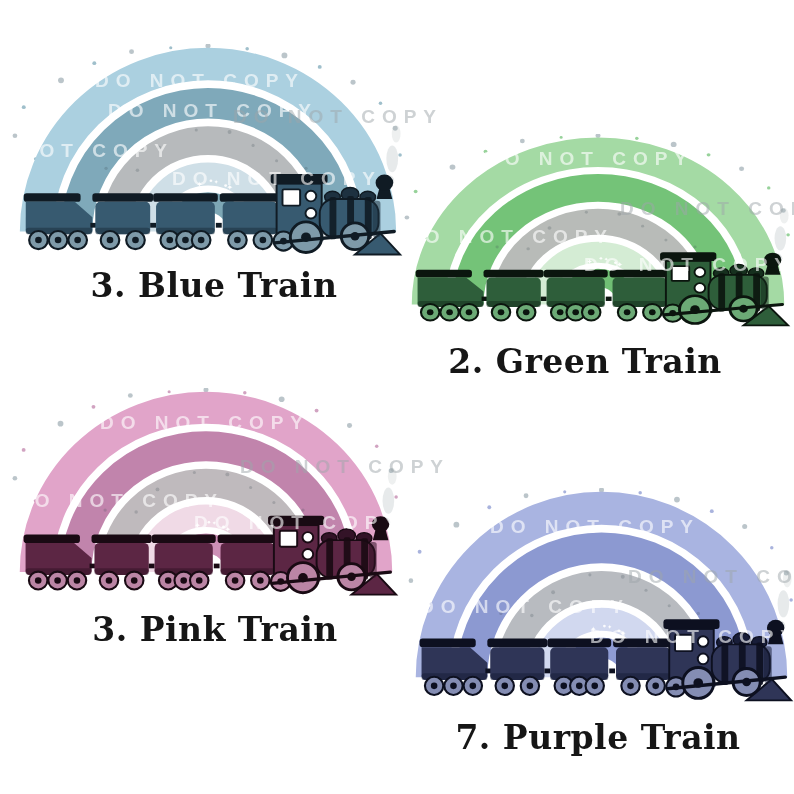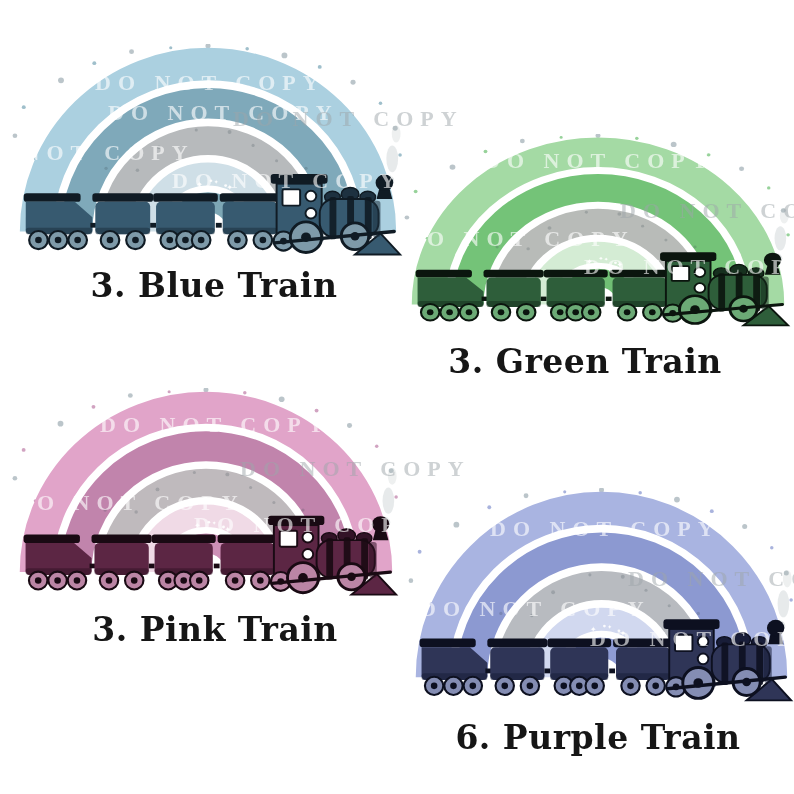--- a/index.html
+++ b/index.html
@@ -28,22 +28,22 @@
   .dot-a{fill:var(--c2);opacity:.75;}
   .dot-g{fill:#aab6bd;opacity:.8;}
   .smoke{fill:#a9b3b6;}
   .figure-label{
     position:absolute;transform:translateX(-50%);white-space:nowrap;
     font-family:"DejaVu Serif", serif;font-weight:700;font-size:33px;
     color:#161616;letter-spacing:.5px;z-index:6;
   }
   .wm{
     position:absolute;white-space:nowrap;z-index:5;
-    font-family:Liberation Serif, serif;font-weight:bold;
-    font-size:22px;letter-spacing:7px;text-align:center;
+    font-family:Liberation Sans, sans-serif;font-weight:bold;
+    font-size:19px;letter-spacing:7px;text-align:center;
   }
   .wm-white{color:rgba(255,255,255,.62);}
   .wm-gray{color:rgba(158,165,169,.5);}
 </style>
 </head>
 <body>
 
 <div class="canvas">
 
   <div class="figure" id="fig-0" style="left: 12px; top: 44px; width: 392px; height: 220px; --c1: #abd0e0; --c2: #7fa9ba; --c3: #b7babc; --c4: #cfdfe7; --c5: #7da7b5; --body: #375a70; --bodyDark: #1d3140; --outline: #101b24; --rim: #7e9aa9; --hub: #223749;">
@@ -617,23 +617,23 @@
             <circle class="hub" cx="300" cy="202" r="5"></circle>
         <circle class="lwheel" cx="350" cy="201" r="14"></circle>
             <circle class="hub" cx="350" cy="201" r="4.5"></circle>
         <path d="M268,208 L390,196" stroke="var(--outline)" stroke-width="3.5" stroke-linecap="round"></path>
       </g>
     </g>
   </svg>
 </div>
 
   <div class="figure-label" style="left:214px;top:266px;">3. Blue Train</div>
-  <div class="figure-label" style="left:585px;top:342px;">3. Green Train</div>
+  <div class="figure-label" style="left:585px;top:342px;">2. Green Train</div>
   <div class="figure-label" style="left:215px;top:610px;text-align:right;">3. Pink Train</div>
-  <div class="figure-label" style="left:598px;top:718px;">6. Purple Train</div>
+  <div class="figure-label" style="left:598px;top:718px;">7. Purple Train</div>
 
   <span class="wm wm-white" style="left:95px;top:70px;">DO NOT COPY</span>
   <span class="wm wm-white" style="left:108px;top:100px;">DO NOT COPY</span>
   <span class="wm wm-gray" style="left:233px;top:106px;">DO NOT COPY</span>
   <span class="wm wm-white" style="left:-36px;top:140px;">DO NOT COPY</span>
   <span class="wm wm-white" style="left:172px;top:168px;">DO NOT COPY</span>
 
   <span class="wm wm-white" style="left:484px;top:148px;">DO NOT COPY</span>
   <span class="wm wm-gray" style="left:620px;top:198px;">DO NOT COPY</span>
   <span class="wm wm-white" style="left:404px;top:226px;">DO NOT COPY</span>

